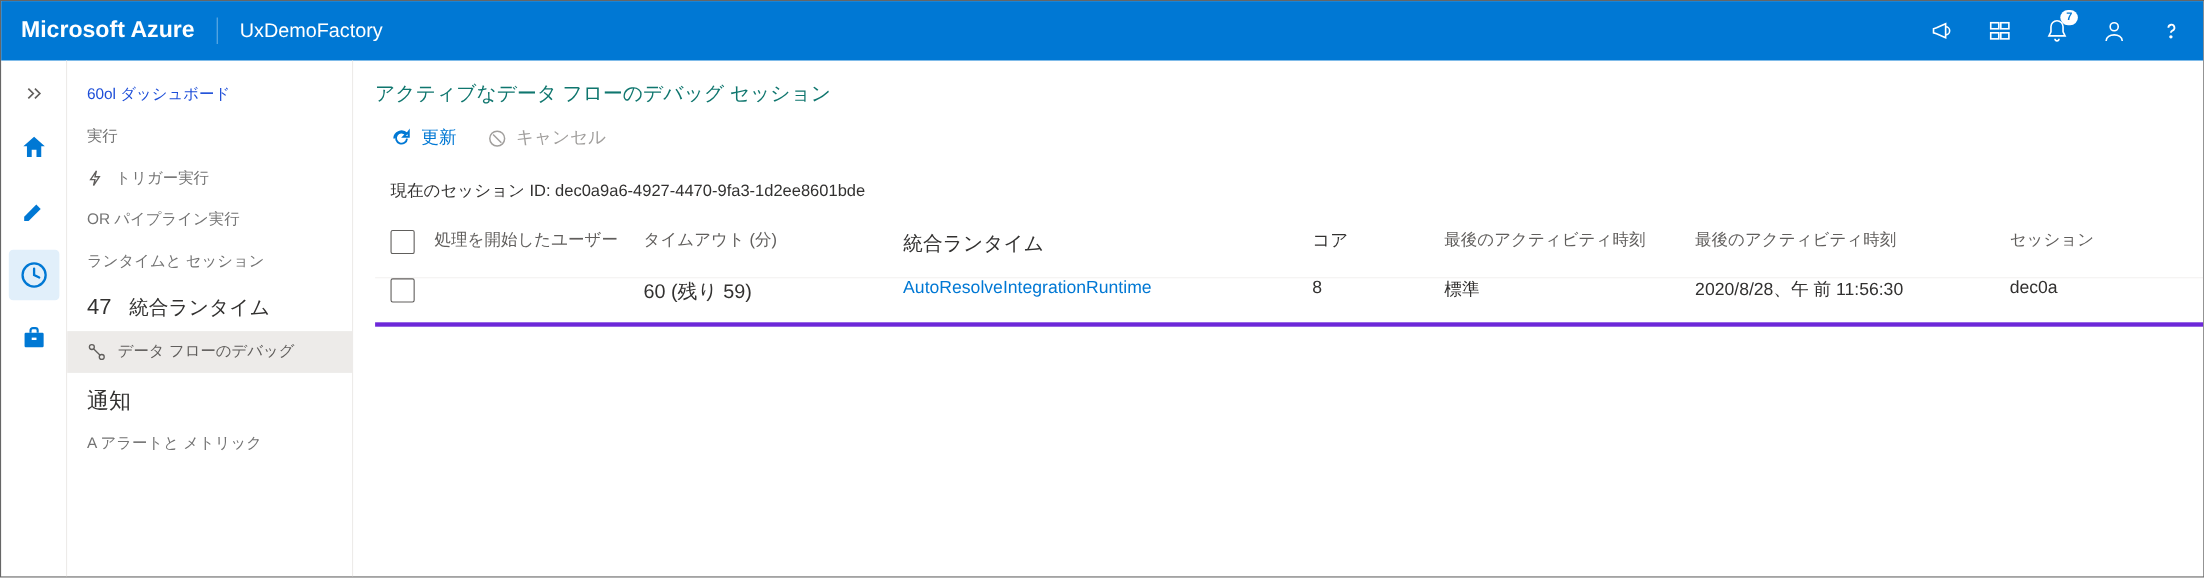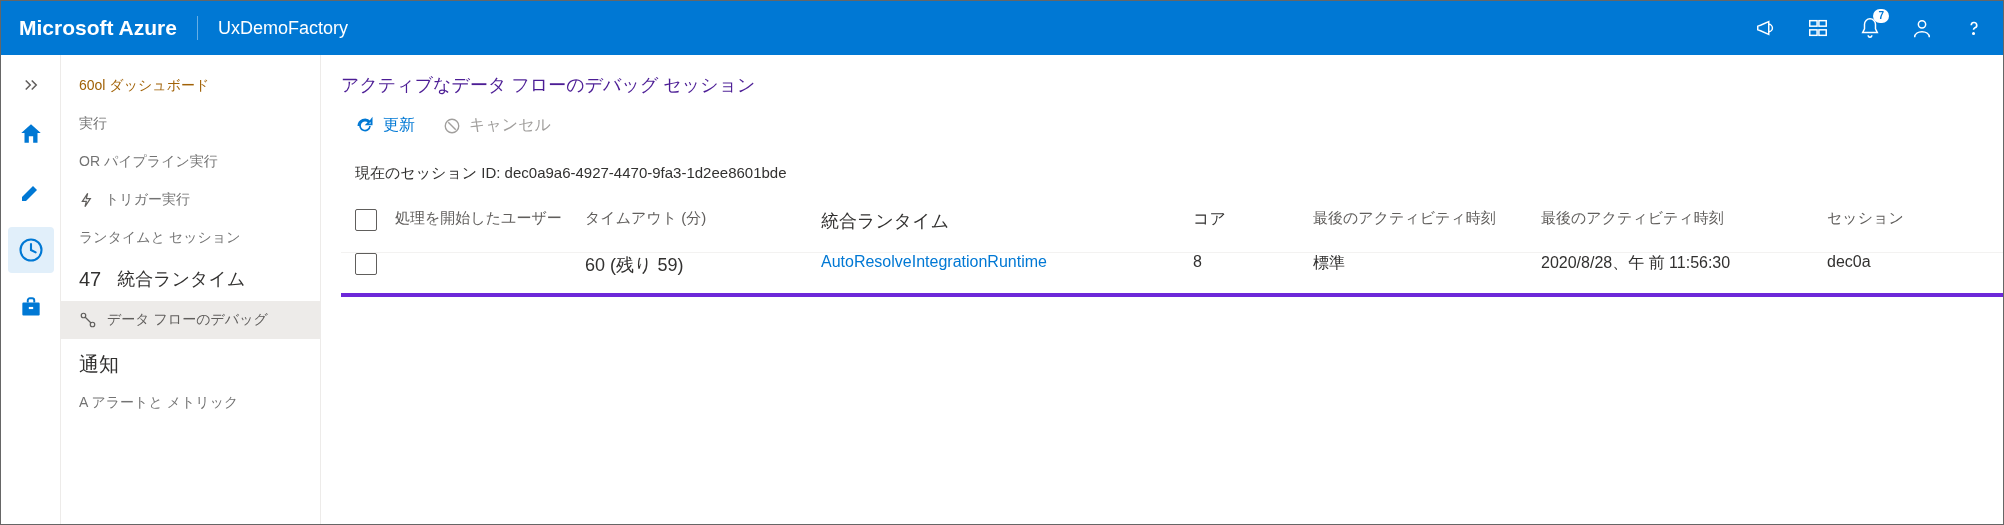--- a/index.html
+++ b/index.html
@@ -15,28 +15,28 @@
   
   .body { display: flex; height: calc(100% - 54px); }
   
   .rail { width: 60px; border-right: 1px solid #edebe9; display: flex; flex-direction: column; align-items: center; padding-top: 10px; }
   .rail-collapse { width: 100%; height: 40px; display: flex; align-items: center; justify-content: center; cursor: pointer; color: #605e5c; }
   .rail-item { width: 46px; height: 46px; display: flex; align-items: center; justify-content: center; cursor: pointer; margin: 6px 0; border-radius: 4px; }
   .rail-item.active { background: #e1effa; }
   
   .sidebar { width: 260px; border-right: 1px solid #edebe9; padding-top: 12px; overflow: hidden; }
   .side-item { height: 38px; display: flex; align-items: center; padding-left: 18px; gap: 10px; cursor: pointer; color: #737373; font-size: 14px; }
-  .side-item.header-item { color: #a16207; font-weight: 400; }
+  .side-item.header-item { color: #1d4ed8; font-weight: 400; }
   .side-item.selected { background: #edebe9; color: #605e5c; }
   .side-item .count { font-size: 20px; color: #323130; margin-right: 6px; }
   .side-item.big { font-size: 18px; color: #323130; height: 44px; }
   .side-section-title { font-size: 20px; color: #323130; padding: 12px 0 6px 18px; font-weight: 400; }
   
   .main { flex: 1; padding: 18px 0 0 20px; overflow: hidden; }
-  .page-title { font-size: 18px; color: #4c1d95; margin-bottom: 18px; }
+  .page-title { font-size: 18px; color: #0f766e; margin-bottom: 18px; }
   .toolbar { display: flex; align-items: center; gap: 28px; padding-left: 14px; margin-bottom: 28px; }
   .tool { display: flex; align-items: center; gap: 8px; cursor: pointer; font-size: 16px; }
   .tool.primary { color: #0078d4; }
   .tool.disabled { color: #a19f9d; cursor: default; }
   .session-id { font-size: 15px; color: #323130; padding-left: 14px; margin-bottom: 26px; }
   
   .table { width: 100%; }
   .thead, .trow { display: flex; align-items: flex-start; height: 44px; padding-left: 14px; }
   .thead { color: #605e5c; font-size: 15px; border-bottom: 1px solid #f3f2f1; }
   .trow { font-size: 16px; color: #323130; border-bottom: 4px solid #6d28d9; }
@@ -132,29 +132,29 @@
   </div>
 
   <div class="sidebar">
     <div class="side-item header-item">
       <span>60ol ダッシュボード</span>
     </div>
     <div class="side-item">
       <span>実行</span>
     </div>
     <div class="side-item">
-      <span>OR パイプライン実行</span>
-    </div>
-    <div class="side-item">
       <span>
         <svg width="16" height="16" viewBox="0 0 24 24" fill="none" stroke="#605e5c" stroke-width="1.8">
             <path d="M13 2L5 14h6l-2 8 8-12h-6l2-8z"></path>
           </svg>
       </span>
       <span>トリガー実行</span>
+    </div>
+    <div class="side-item">
+      <span>OR パイプライン実行</span>
     </div>
     <div class="side-item">
       <span>ランタイムと セッション</span>
     </div>
     <div class="side-item big">
       <span class="count">47</span>
       <span>統合ランタイム</span>
     </div>
     <div class="side-item selected">
       <span>

